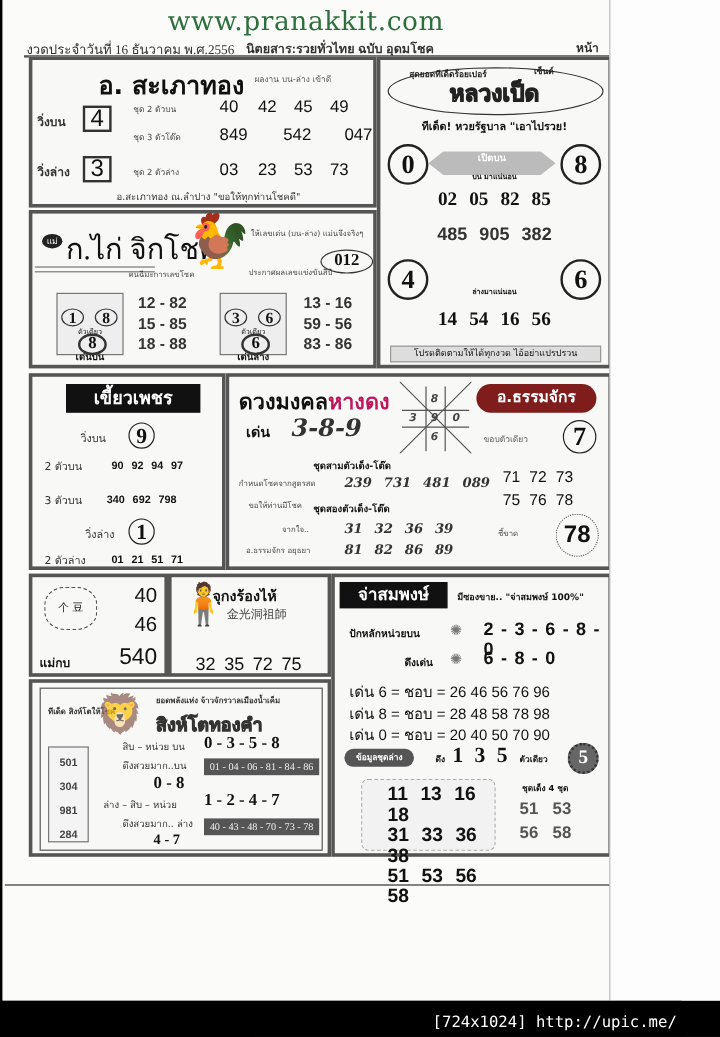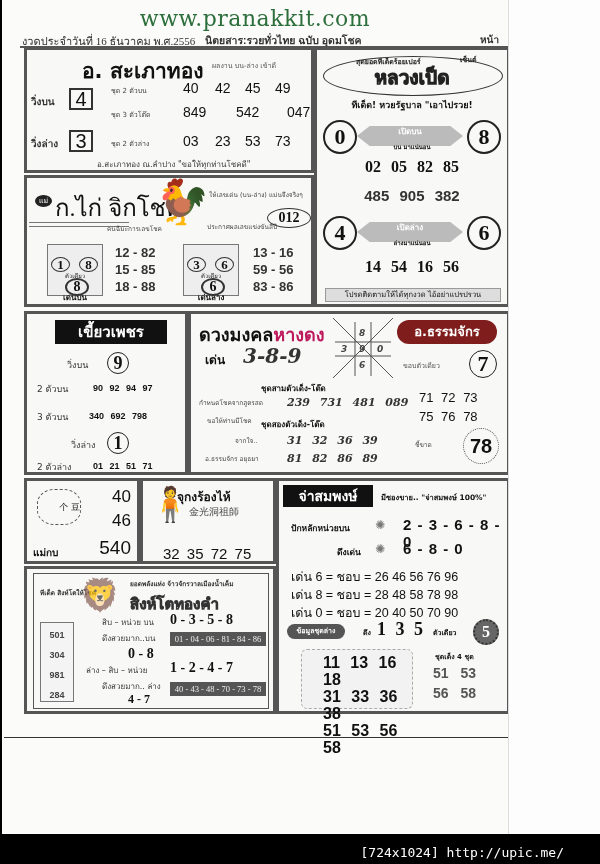--- a/index.html
+++ b/index.html
@@ -40,21 +40,21 @@
   .b2 .panel { position: absolute; width: 56px; height: 52px; border: 1px solid #777; background: #eee; top: 66px; }
   .b2 .panel .plbl { position: absolute; left: 0; width: 100%; text-align: center; font-size: 8px; font-weight: bold; margin-top: 44px; }
   .b2 .panel .pdig { position: absolute; font-family: "Liberation Serif", serif; font-weight: bold; font-size: 13px; border: 1px solid #333; border-radius: 50%; width: 19px; height: 15px; line-height: 14px; text-align: center; }
   .b2 .panel .psub { position: absolute; left: 0; width: 100%; text-align: center; font-size: 6px; top: 26px; }
   .b2 .panel .pbig { position: absolute; left: 17px; top: 33px; width: 24px; height: 18px; border: 2px solid #333; border-radius: 50%; font-family: "Liberation Serif", serif; font-weight: bold; font-size: 14px; text-align: center; line-height: 14px; }
   .b2 .pairs { position: absolute; font-family: "Liberation Sans", sans-serif; font-weight: bold; font-size: 13px; color: #333; line-height: 17px; }
 
   
   .b3 { left: 312px; top: 47px; width: 196px; height: 260px; }
   .b3 .ellipse { position: absolute; left: 6px; top: 6px; width: 180px; height: 40px; border: 1px solid #333; border-radius: 50%; }
-  .b3 .small { position: absolute; font-size: 7px; font-weight: bold; color: #222; margin-left: 15px; }
+  .b3 .small { position: absolute; font-size: 7px; font-weight: bold; color: #222; }
   .b3 .title { position: absolute; left: 0; width: 190px; top: 12px; text-align: center; font-size: 19px; font-weight: bold; color: #fff; -webkit-text-stroke: 1px #222; }
   .b3 .tag { position: absolute; left: 0; width: 190px; top: 48px; text-align: center; font-size: 9px; font-weight: bold; }
   .b3 .circ { position: absolute; width: 34px; height: 34px; border: 2px solid #222; border-radius: 50%; text-align: center; font-family: "Liberation Serif", serif; font-weight: bold; font-size: 22px; line-height: 30px; }
   .b3 .arrow { position: absolute; left: 40px; width: 106px; height: 20px; background: #bbb; clip-path: polygon(0 50%, 12% 0, 88% 0, 100% 50%, 88% 100%, 12% 100%); text-align: center; font-size: 8px; font-weight: bold; color: #fff; line-height: 11px; }
   .b3 .arrow-sub { position: absolute; left: 50px; width: 90px; text-align: center; font-size: 6px; font-weight: bold; }
   .b3 .row { position: absolute; left: 0; width: 190px; text-align: center; font-family: "Liberation Serif", serif; font-weight: bold; font-size: 16px; word-spacing: 6px; }
   .b3 .row.grey { color: #333; font-family: "Liberation Sans", sans-serif; font-size: 15px; }
   .b3 .bar { position: absolute; left: 8px; top: 238px; width: 176px; height: 14px; background: #ddd; border: 1px solid #999; font-size: 7.5px; text-align: center; line-height: 12px; }
 
   
@@ -77,21 +77,21 @@
   .b5 .single-lbl { position: absolute; left: 212px; top: 46px; font-size: 7px; color: #555; }
   .b5 .circ7 { position: absolute; left: 278px; top: 36px; width: 28px; height: 28px; border: 1.5px solid #222; border-radius: 50%; text-align: center; font-family: "Liberation Serif", serif; font-size: 22px; font-weight: bold; line-height: 26px; }
   .b5 .hd { position: absolute; font-size: 8px; font-weight: bold; }
   .b5 .small { position: absolute; font-size: 6.5px; color: #444; }
   .b5 .hand { position: absolute; font-style: italic; font-weight: bold; color: #333; font-size: 11px; word-spacing: 6px; font-family: "DejaVu Serif", serif; }
   .b5 .rnums { position: absolute; left: 228px; font-family: "Liberation Sans", sans-serif; font-size: 13px; word-spacing: 4px; }
   .b5 .sun { position: absolute; left: 272px; top: 114px; width: 36px; height: 36px; border: 1px dotted #555; border-radius: 50%; text-align: center; font-family: "Liberation Sans", sans-serif; font-weight: bold; font-size: 20px; line-height: 34px; }
 
   
   .b6 { left: 22px; top: 478px; width: 116px; height: 86px; }
-  .b6 .mark { position: absolute; left: 10px; top: 8px; width: 44px; height: 36px; border: 1px dashed #555; border-radius: 40%; text-align: right; font-size: 9px; line-height: 34px; }
+  .b6 .mark { position: absolute; left: 10px; top: 8px; width: 44px; height: 36px; border: 1px dashed #555; border-radius: 40%; text-align: center; font-size: 9px; line-height: 34px; }
   .b6 .num { position: absolute; right: 6px; font-family: "Liberation Sans", sans-serif; font-size: 17px; }
   .b6 .lbl { position: absolute; left: 6px; top: 64px; font-size: 10px; font-weight: bold; }
 
   
   .b7 { left: 138px; top: 478px; width: 136px; height: 86px; }
   .b7 .figure { position: absolute; left: 6px; top: 6px; font-size: 34px; line-height: 1; }
   .b7 .title { position: absolute; left: 34px; top: 6px; font-size: 12px; font-weight: bold; }
   .b7 .cn { position: absolute; left: 46px; top: 24px; font-family: "DejaVu Serif", serif; font-size: 10px; color: #444; }
   .b7 .nums { position: absolute; left: 20px; top: 64px; font-family: "Liberation Sans", sans-serif; font-size: 15px; word-spacing: 3px; }
 
@@ -202,21 +202,20 @@
     <div class="small" style="left:128px;top:4px">เซ็นต์</div>
     <div class="title">หลวงเป็ด</div>
     <div class="tag">ทีเด็ด! หวยรัฐบาล "เอาไปรวย!</div>
     <div class="circ" style="left:6px;top:70px">0</div>
     <div class="arrow" style="top:76px">เปิดบน</div>
     <div class="arrow-sub" style="top:92px">บน มาแน่นอน</div>
     <div class="circ" style="left:150px;top:70px">8</div>
     <div class="row" style="top:108px">02 05 82 85</div>
     <div class="row grey" style="top:137px">485 905 382</div>
     <div class="circ" style="left:6px;top:166px">4</div>
-    <div class="arrow" style="top:172px">เปิดล่าง</div>
     <div class="arrow-sub" style="top:188px">ล่างมาแน่นอน</div>
     <div class="circ" style="left:150px;top:166px">6</div>
     <div class="row" style="top:208px">14 54 16 56</div>
     <div class="bar">โปรดติดตามให้ได้ทุกงวด ไอ้อย่าแปรปรวน</div>
   </div>
 
   <div class="box b4">
     <div class="title">เขี้ยวเพชร</div>
     <div class="lbl" style="left:40px;top:44px">วิ่งบน</div>
     <div class="circ" style="left:80px;top:38px">9</div>

